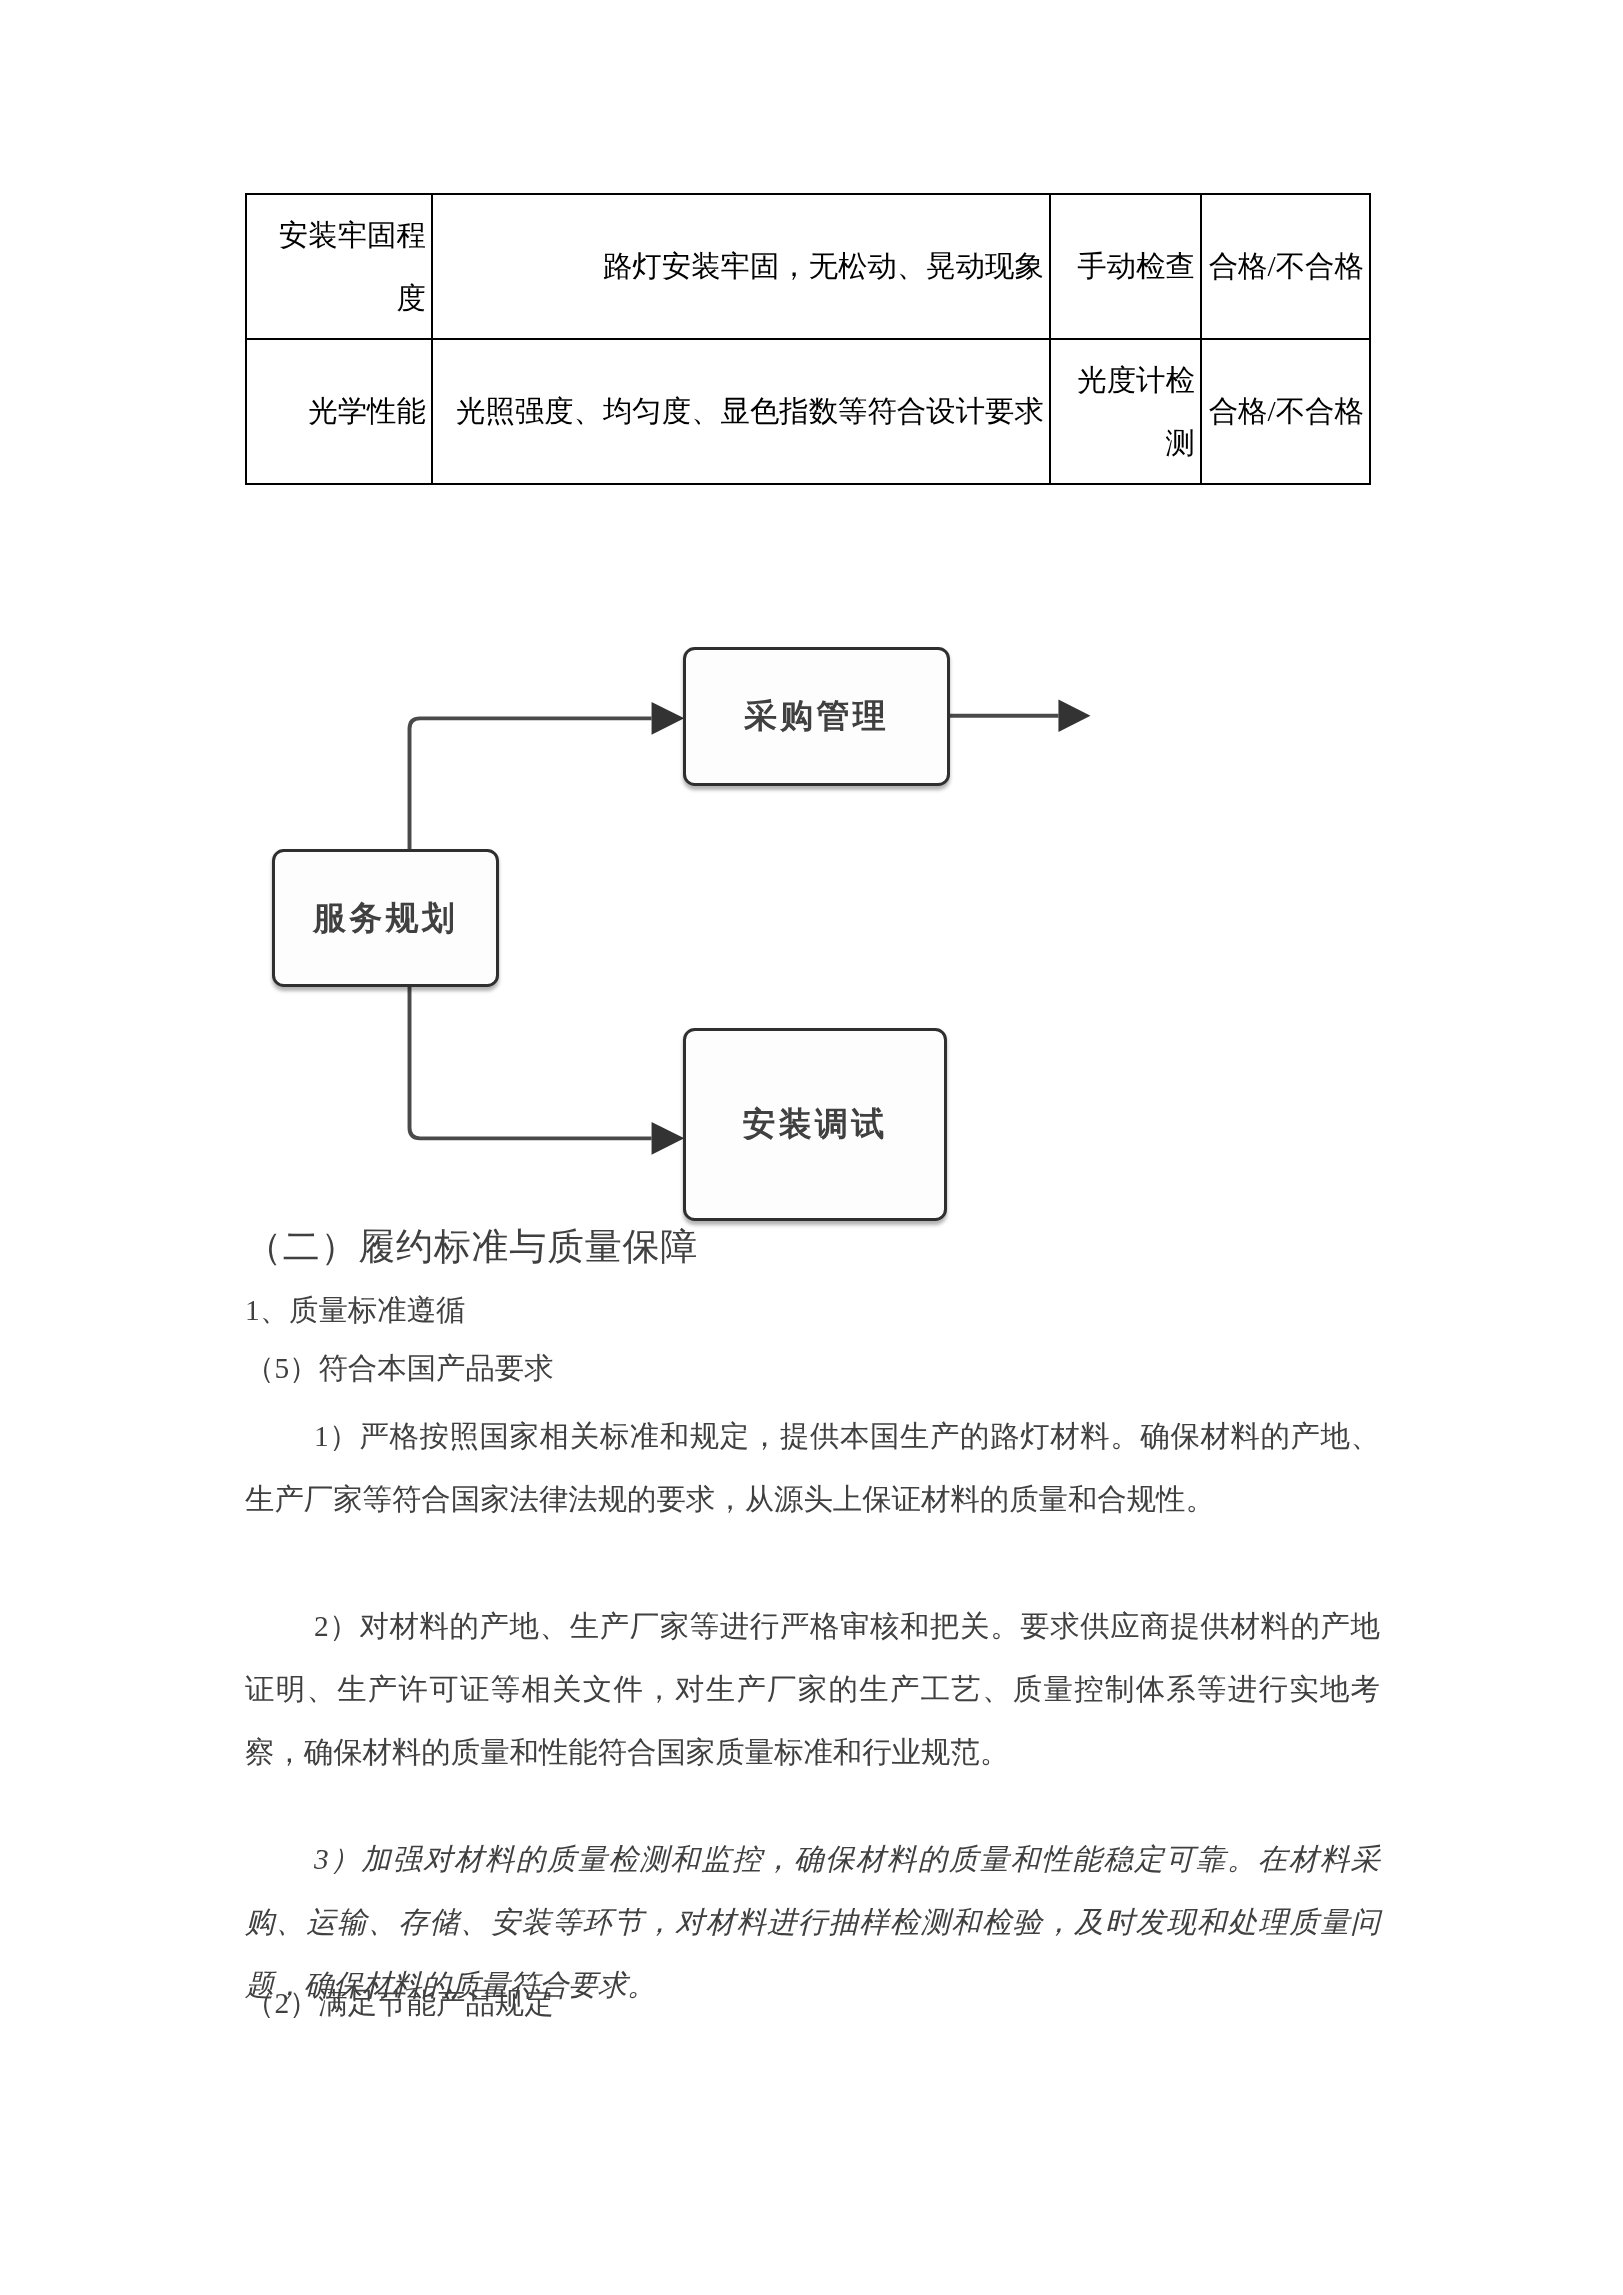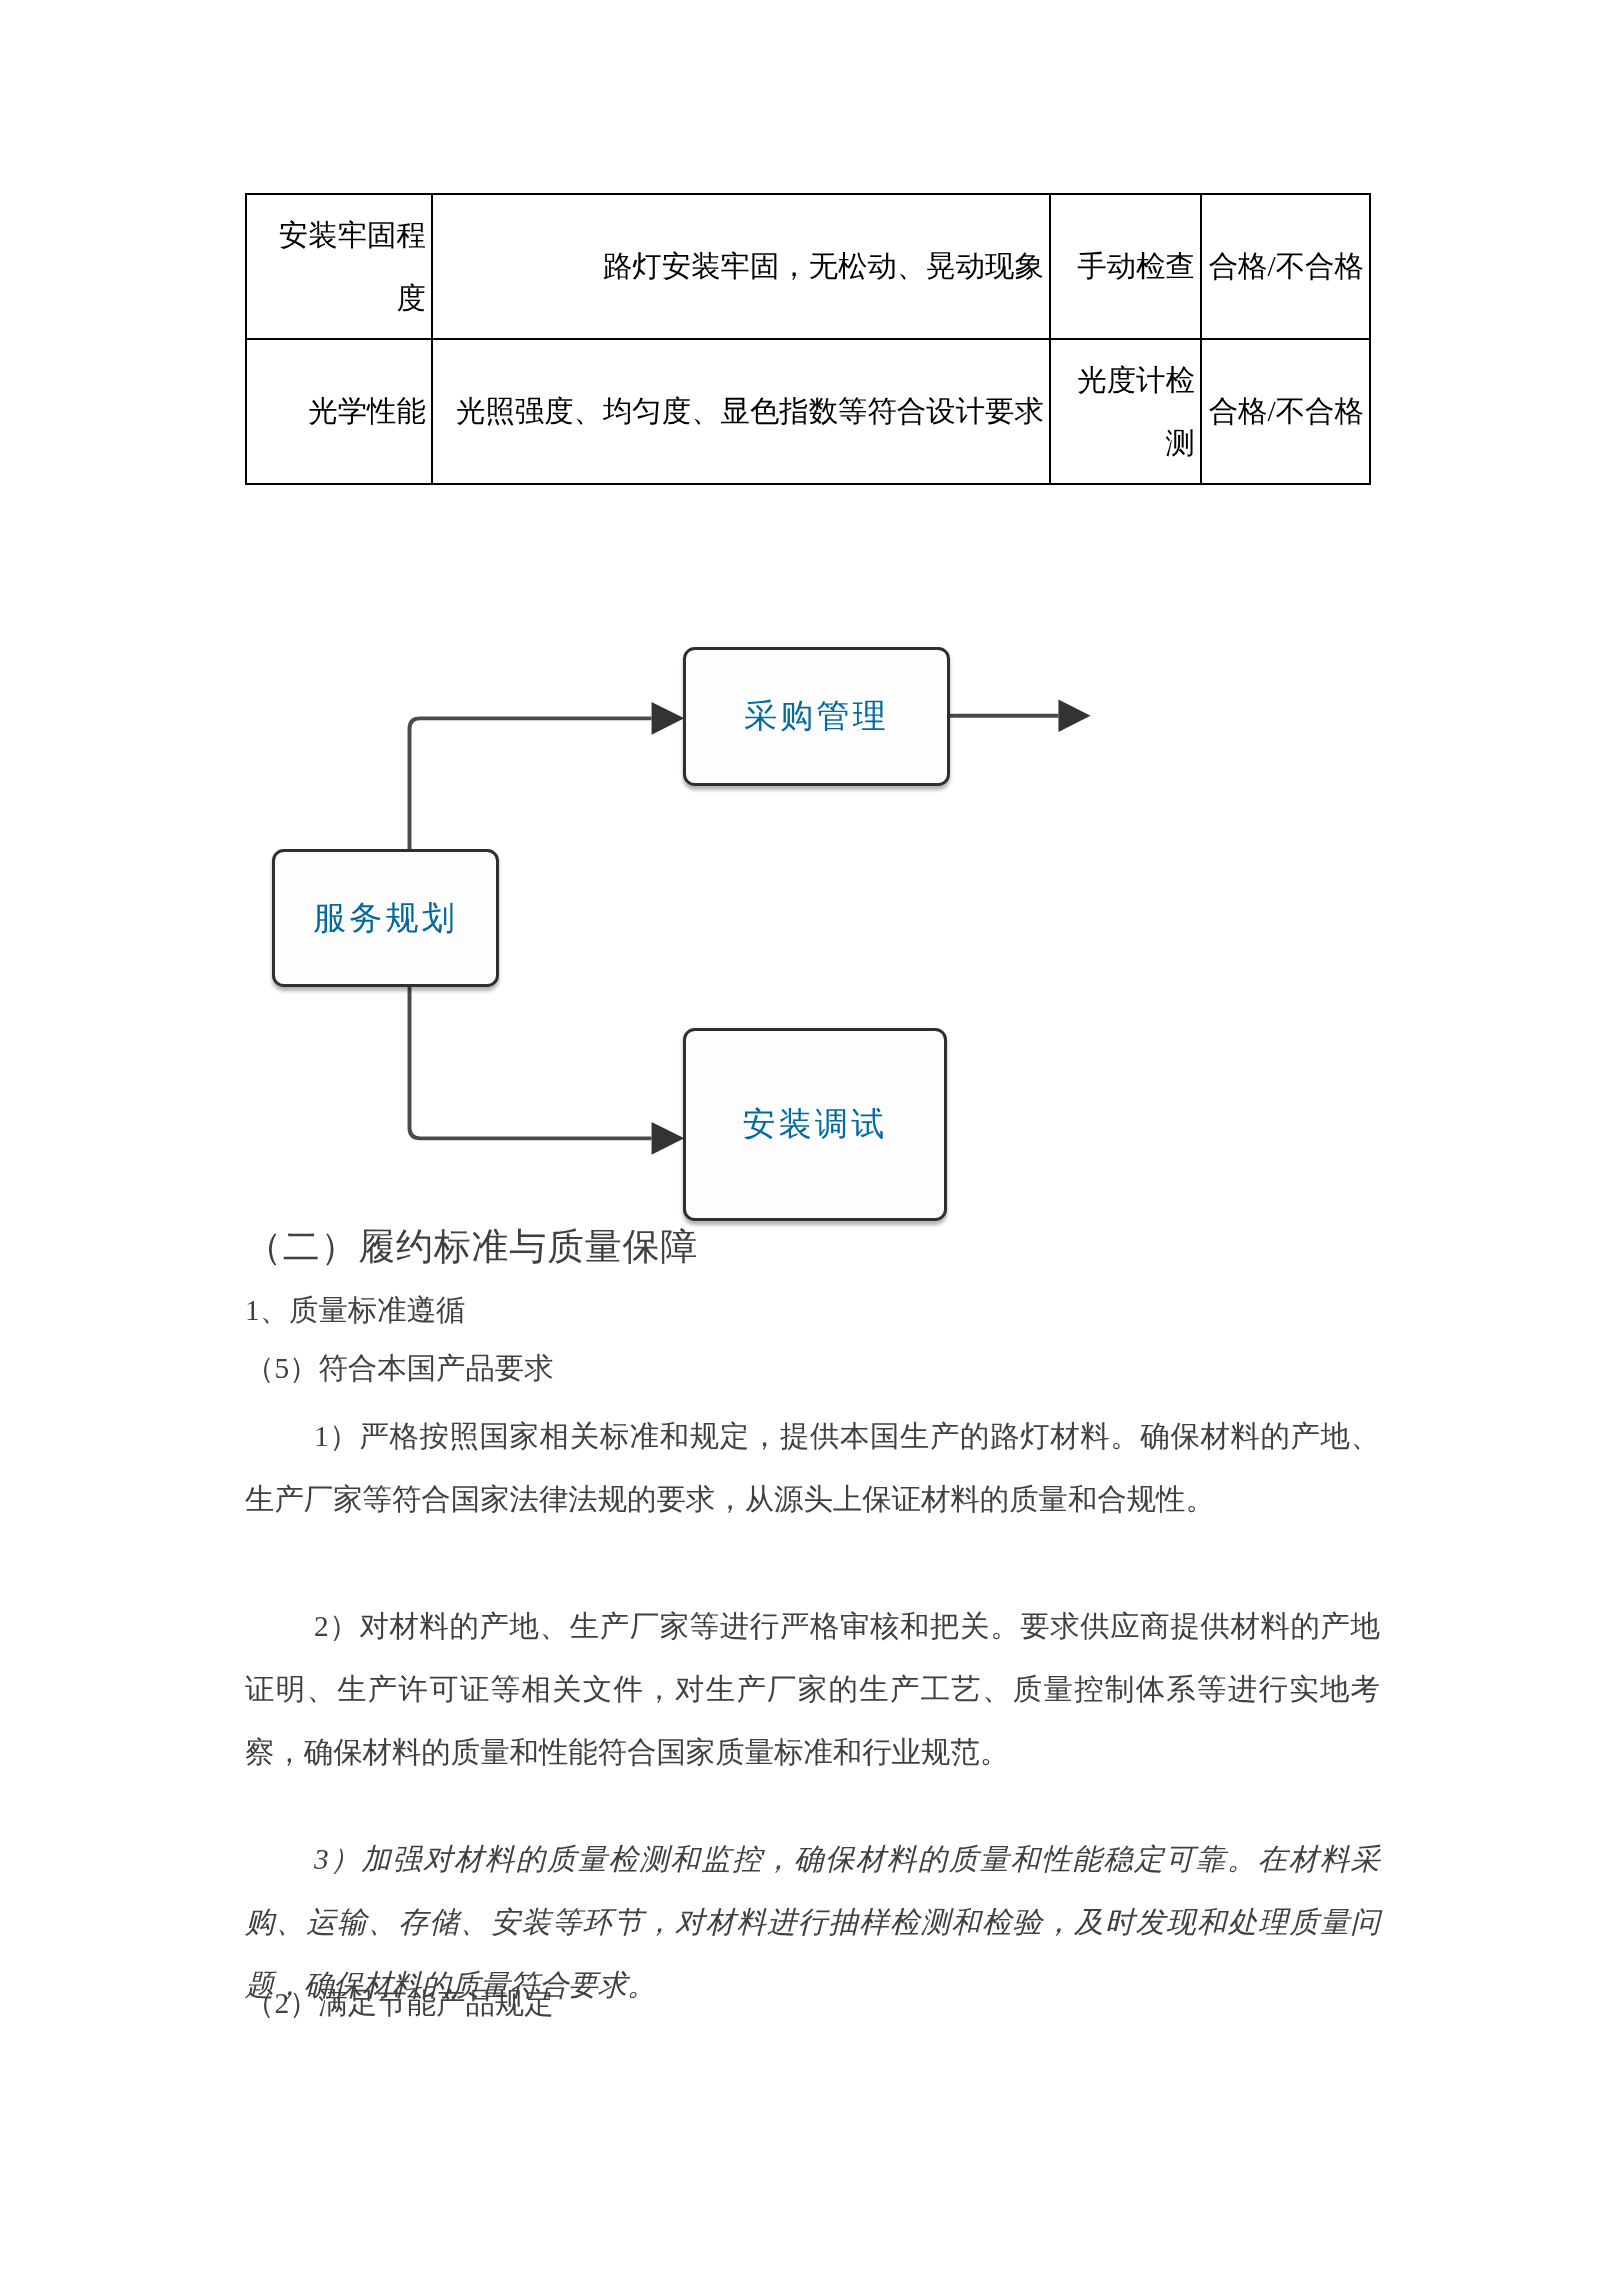--- a/index.html
+++ b/index.html
@@ -47,24 +47,24 @@
     position: absolute;
     box-sizing: border-box;
     background: #fdfdfd;
     border: 3.9px solid #2f2f2f;
     border-radius: 11.8px;
     box-shadow: 0 3.3px 3.9px rgba(0,0,0,0.30);
     display: flex;
     align-items: center;
     justify-content: center;
     font-family: "Liberation Sans", "DejaVu Sans", sans-serif;
-    font-weight: normal;
+    font-weight: bold;
     font-size: 33px;
     letter-spacing: 0.10em;
-    color: #0369a1;
+    color: #404040;
   }
   .node-procurement { left: 683px; top: 647px;  width: 267px; height: 139px; }
   .node-delivery    { left: 1090px; top: 647px;  width: 267px; height: 137px; }
   .node-planning    { left: 272px;  top: 849px; width: 227px; height: 138px; }
   .node-install     { left: 683px; top: 1028px; width: 264px; height: 193px; justify-content: center; }
 
   
   .tblock {
     position: absolute;
     left: 245px;

